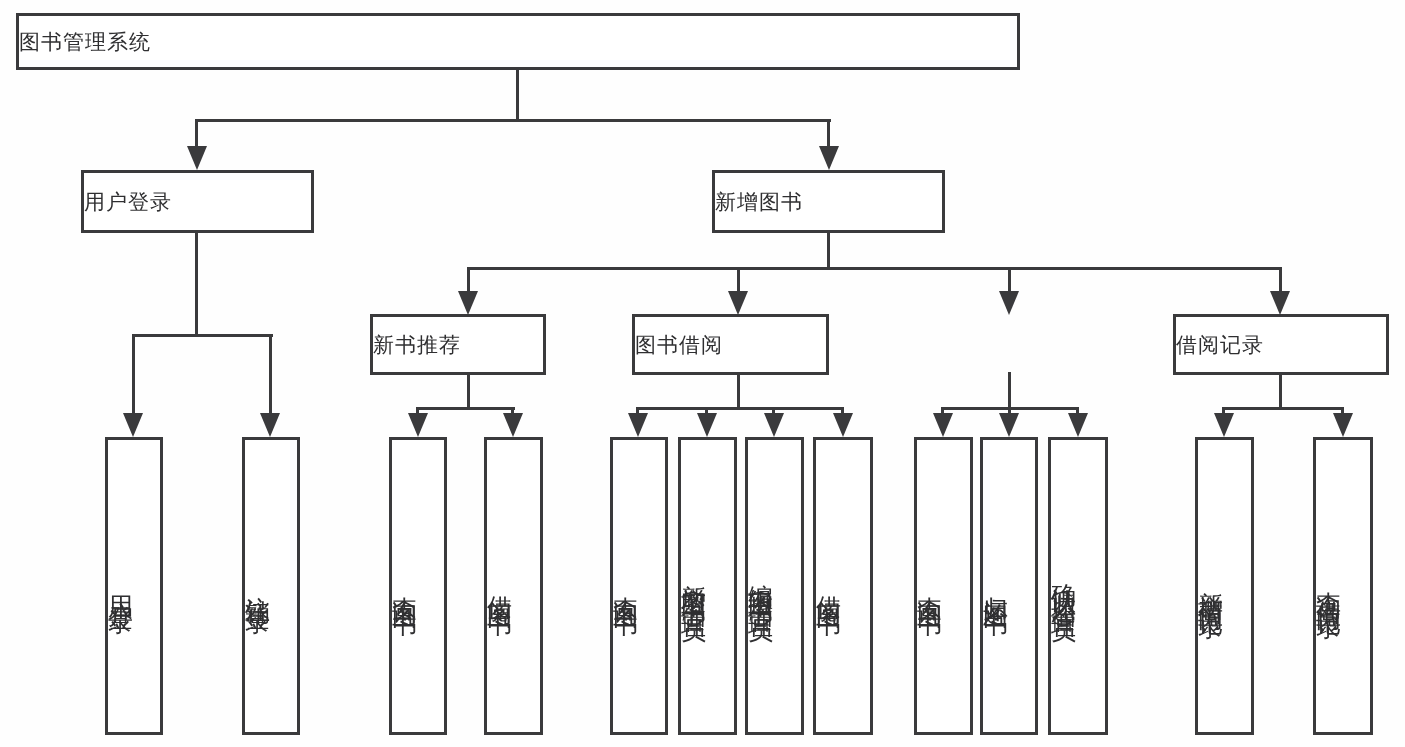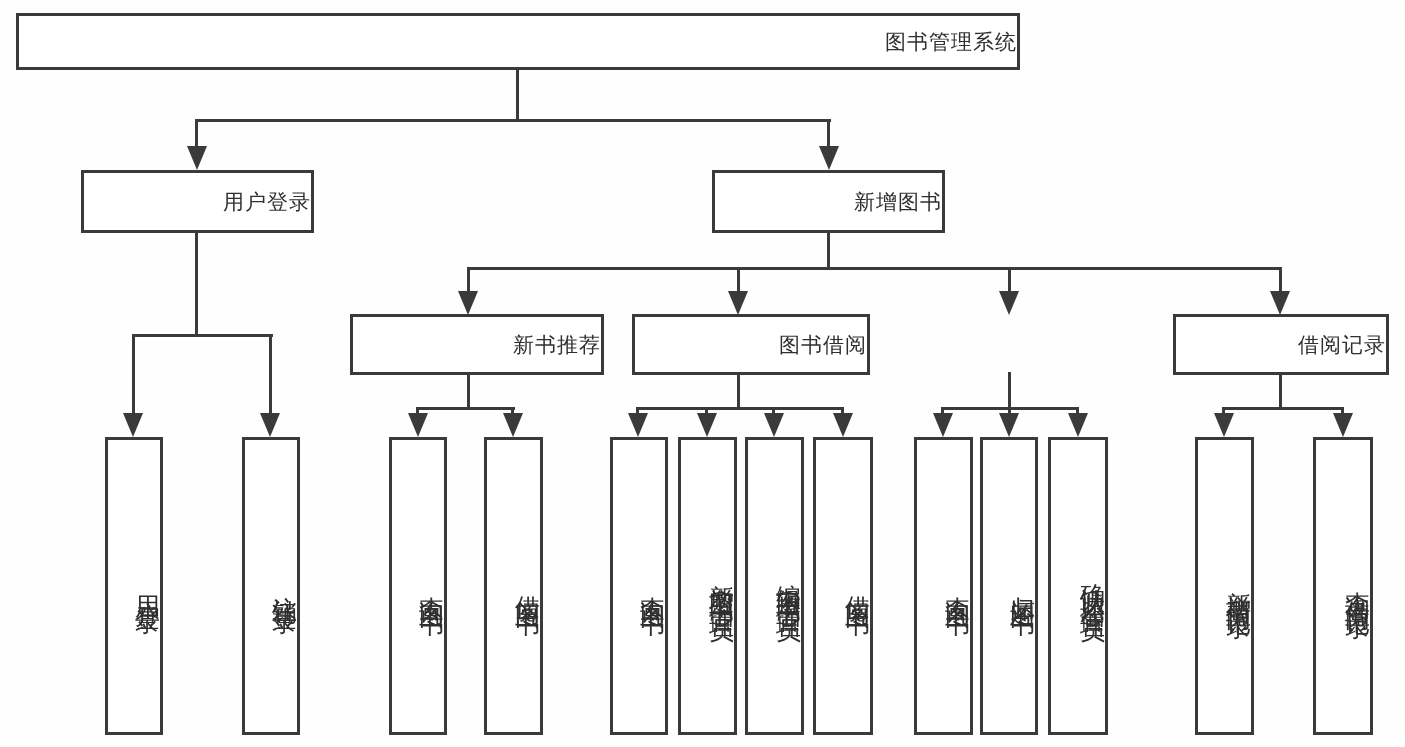--- a/index.html
+++ b/index.html
@@ -8,21 +8,21 @@
     width:1405px;height:747px;
     background:var(--background,#fefefe);
     font-family:"Liberation Sans","DejaVu Sans",sans-serif;
     overflow:hidden;
   }
   .box{
     position:absolute;
     box-sizing:border-box;
     border:3px solid var(--line,#3a3a3a);
     background:#fff;
-    display:flex;align-items:center;justify-content:flex-end;
+    display:flex;align-items:center;justify-content:flex-start;
   }
   .txt{
     font-size:21px;
     color:var(--text,#2f2f31);
     letter-spacing:1px;
     white-space:nowrap;
   }
   .leaf .vtxt{
     writing-mode:vertical-rl;
     text-orientation:mixed;
@@ -54,24 +54,24 @@
     <span class="txt">图书管理系统</span>
   </div>
 
   <div class="box" style="left:81px;top:170px;width:233px;height:63px">
     <span class="txt">用户登录</span>
   </div>
   <div class="box" style="left:712px;top:170px;width:233px;height:63px">
     <span class="txt">新增图书</span>
   </div>
 
-  <div class="box" style="left:350px;top:314px;width:254px;height:61px">
+  <div class="box" style="left:370px;top:314px;width:176px;height:61px">
     <span class="txt">新书推荐</span>
   </div>
-  <div class="box" style="left:632px;top:314px;width:238px;height:61px">
+  <div class="box" style="left:632px;top:314px;width:197px;height:61px">
     <span class="txt">图书借阅</span>
   </div>
   <div class="box" style="left:1173px;top:314px;width:216px;height:61px">
     <span class="txt">借阅记录</span>
   </div>
 
   <div class="box leaf" style="left:105px;top:437px;width:58px;height:298px">
     <span class="vtxt">用户登录</span>
   </div>
   <div class="box leaf" style="left:242px;top:437px;width:58px;height:298px">

